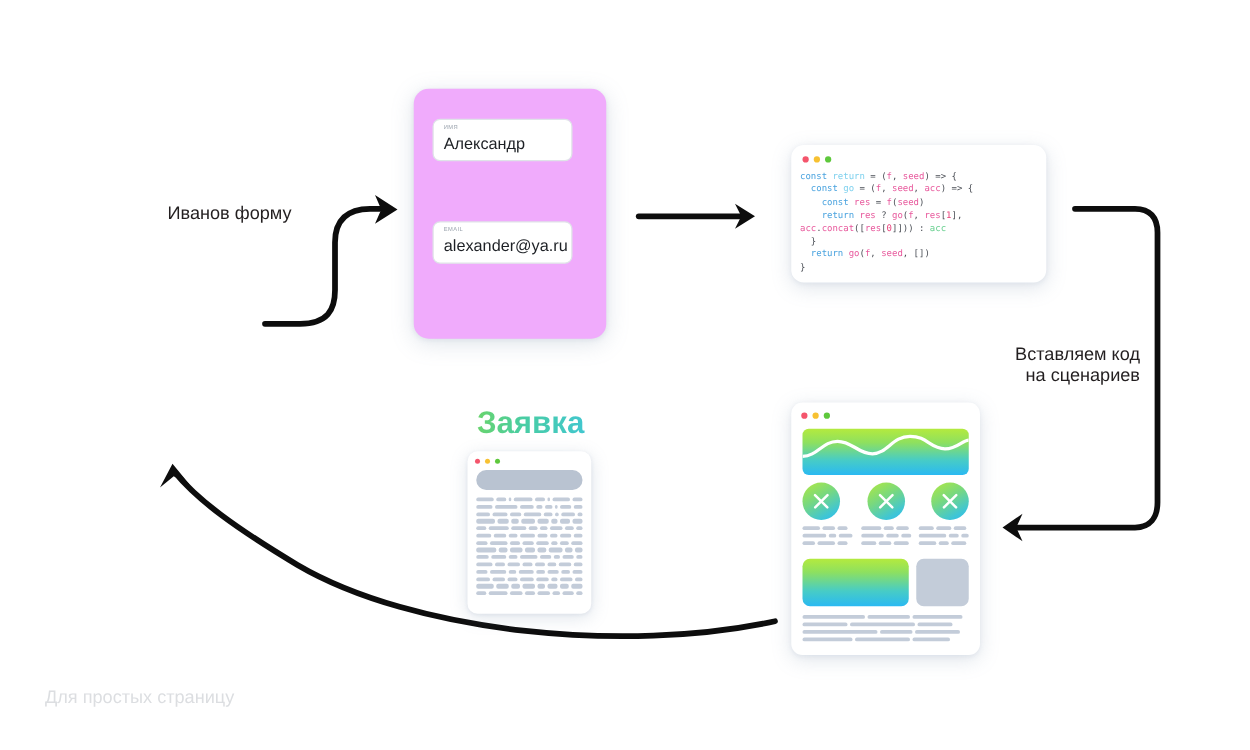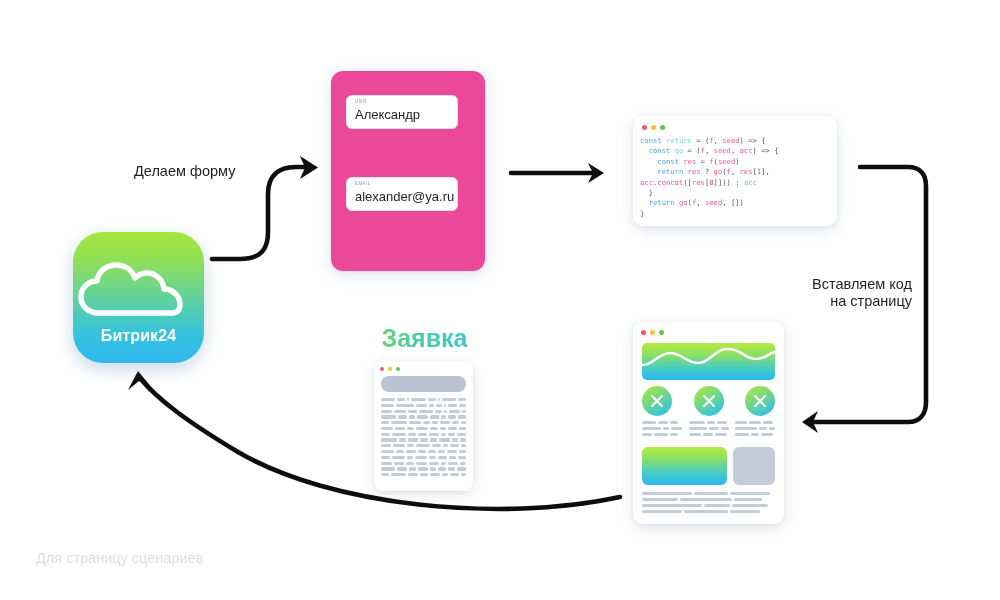--- a/index.html
+++ b/index.html
@@ -61,21 +61,21 @@
     letter-spacing: 0.1px;
   }
 
   
   .form-card {
     position: absolute;
     left: 331px;
     top: 71px;
     width: 154px;
     height: 200px;
-    background: #ec4899;
+    background: #f0abfc;
     border-radius: 12px;
     box-shadow: 0 4px 18px rgba(120,140,170,0.22), 0 1px 4px rgba(120,140,170,0.14);
   }
   .field {
     position: absolute;
     left: 15px;
     width: 110px;
     height: 32px;
     border: 1px solid #dfe3e8;
     border-radius: 6px;
@@ -341,28 +341,20 @@
       <path d="M 620 497 C 500 523 330 506 238 452 C 188 422 158 400 140 378"></path>
     </g>
     <g fill="#0d0d0d">
       <path d="M 300 156 L 318 167.5 L 300 179 L 305 167.5 Z"></path>
       <path d="M 588 163 L 604 173 L 588 183 L 593 173 Z"></path>
       <path d="M 818 411 L 802 422 L 818 433 L 813 422 Z"></path>
       <path d="M 128 390 L 138 371 L 152 388 L 139 381 Z"></path>
     </g>
   </svg>
 
-  <div class="app-icon">
-    <div class="cloud-wrap">
-      <svg viewBox="0 0 131 62" width="131" height="62">
-        <path d="M 26 53 C 14 53 8 45 8 37 C 8 28 15 21 24 21 C 25 12 33 5 43 5 C 52 5 59 10 62 18 C 65 15 69 13 74 13 C 83 13 90 20 91 29 C 100 29 107 36 107 45 C 107 50 104 53 99 53 Z" fill="none" stroke="#ffffff" stroke-width="5.5" stroke-linejoin="round" stroke-linecap="round"></path>
-      </svg>
-    </div>
-    <div class="brand">Битрик24</div>
-  </div>
 
   <div class="form-card">
     <div class="field f1">
       <div class="flabel">ИМЯ</div>
       <div class="fvalue">Александр</div>
     </div>
     <div class="field f3">
       <div class="flabel">EMAIL</div>
       <div class="fvalue">alexander@ya.ru</div>
     </div>
@@ -626,18 +618,18 @@
           <span style="width: 36px; background: rgb(195, 204, 217);"></span>
         </div>
         <div class="fl">
           <span style="width: 40px; background: rgb(195, 204, 217);"></span>
           <span style="width: 44px; background: rgb(195, 204, 217);"></span>
           <span style="width: 30px; background: rgb(195, 204, 217);"></span>
         </div>
       </div>
   </div>
 
-  <div class="anno anno-form">Делаем форму</div>
+  <div class="anno anno-form">Иванов форму</div>
   <div class="anno anno-code">Вставляем код
-на страницу</div>
-  <div class="footnote">Для страницу сценариев</div>
+на сценариев</div>
+  <div class="footnote">Для простых страницу</div>
 
 </div>
 
 </body></html>

